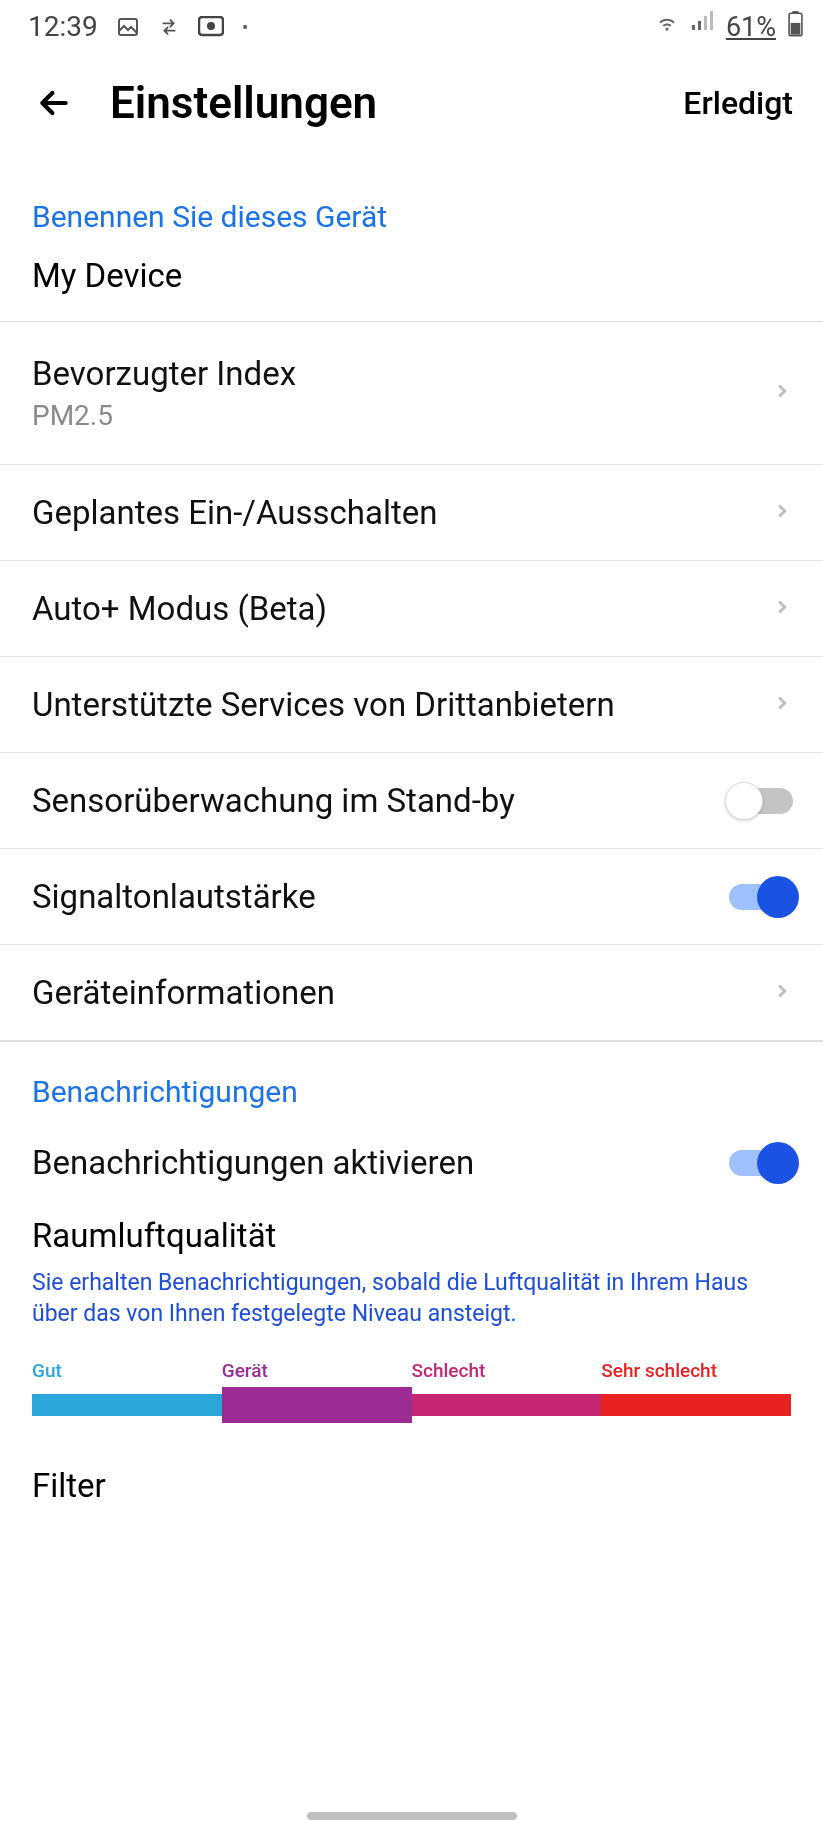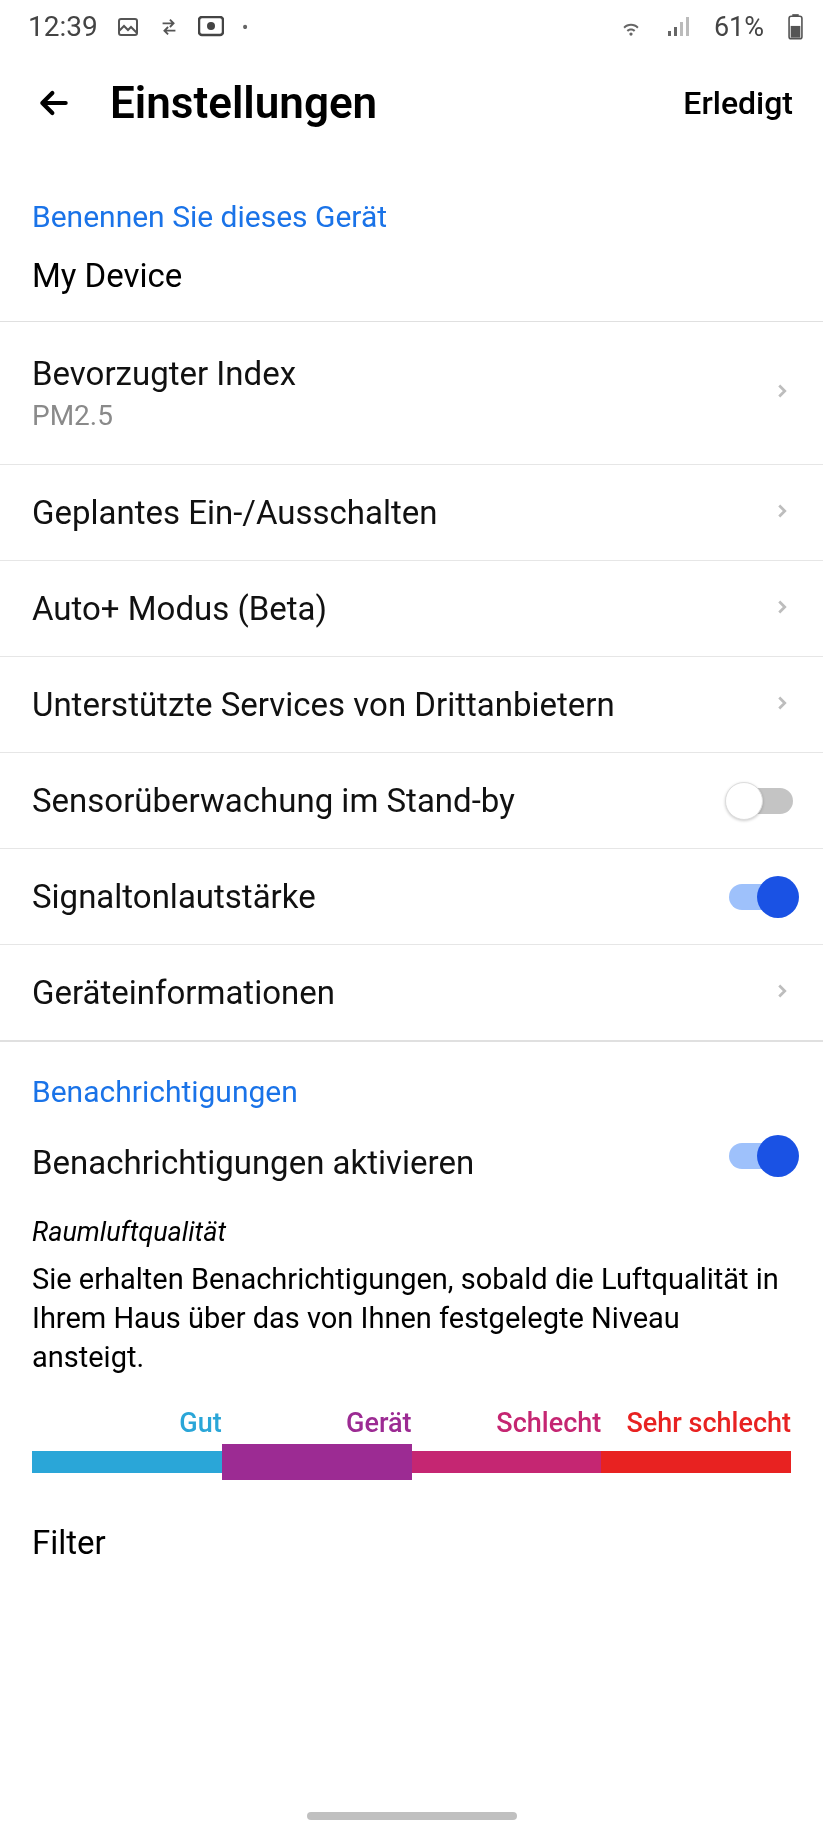--- a/index.html
+++ b/index.html
@@ -13,21 +13,21 @@
   }
   .status-bar {
     display: flex;
     justify-content: space-between;
     align-items: center;
     padding: 10px 20px 6px 28px;
     font-size: 28px;
     color: #444;
   }
   .status-left { display: flex; align-items: center; gap: 18px; }
-  .status-right { display: flex; align-items: center; gap: 24px; }
+  .status-right { display: flex; align-items: flex-start; gap: 12px; text-decoration: underline; }
   .status-icon { display: inline-flex; }
   .header {
     display: flex;
     align-items: center;
     padding: 28px 30px 40px 30px;
   }
   .back-btn {
     display: inline-flex;
     align-items: center;
     justify-content: center;
@@ -105,43 +105,42 @@
   .row-noborder { border-bottom: none; }
   .big-divider { height: 2px; background: #e0e0e0; }
   .notif-section { padding-bottom: 0; }
   .notif-header {
     color: #1a73e8;
     font-size: 30px;
     padding: 32px 32px 20px 32px;
   }
   .notif-row {
     display: flex;
-    align-items: flex-start;
+    align-items: center;
     padding: 14px 30px 20px 32px;
   }
   .notif-row .row-title { flex: 1; }
   .aq-title {
-    font-size: 27px;
+    font-size: 33px;
     padding: 14px 32px 8px 32px;
-    font-style: italic;
   }
   .aq-desc {
-    font-size: 29px;
-    color: #000000;
+    font-size: 23px;
+    color: #1d4ed8;
     padding: 4px 32px 30px 32px;
     line-height: 1.35;
   }
   .aq-labels {
     display: flex;
     padding: 0 32px 12px 32px;
   }
   .aq-label {
     flex: 1;
-    text-align: right;
-    font-size: 27px;
+    text-align: left;
+    font-size: 19px;
     font-weight: 500;
   }
   .aq-bars {
     display: flex;
     padding: 0 32px;
     gap: 0;
   }
   .aq-bar { flex: 1; height: 22px; }
   .aq-bar.selected { height: 36px; margin-top: -7px; margin-bottom: -7px; }
   .filter-title {

